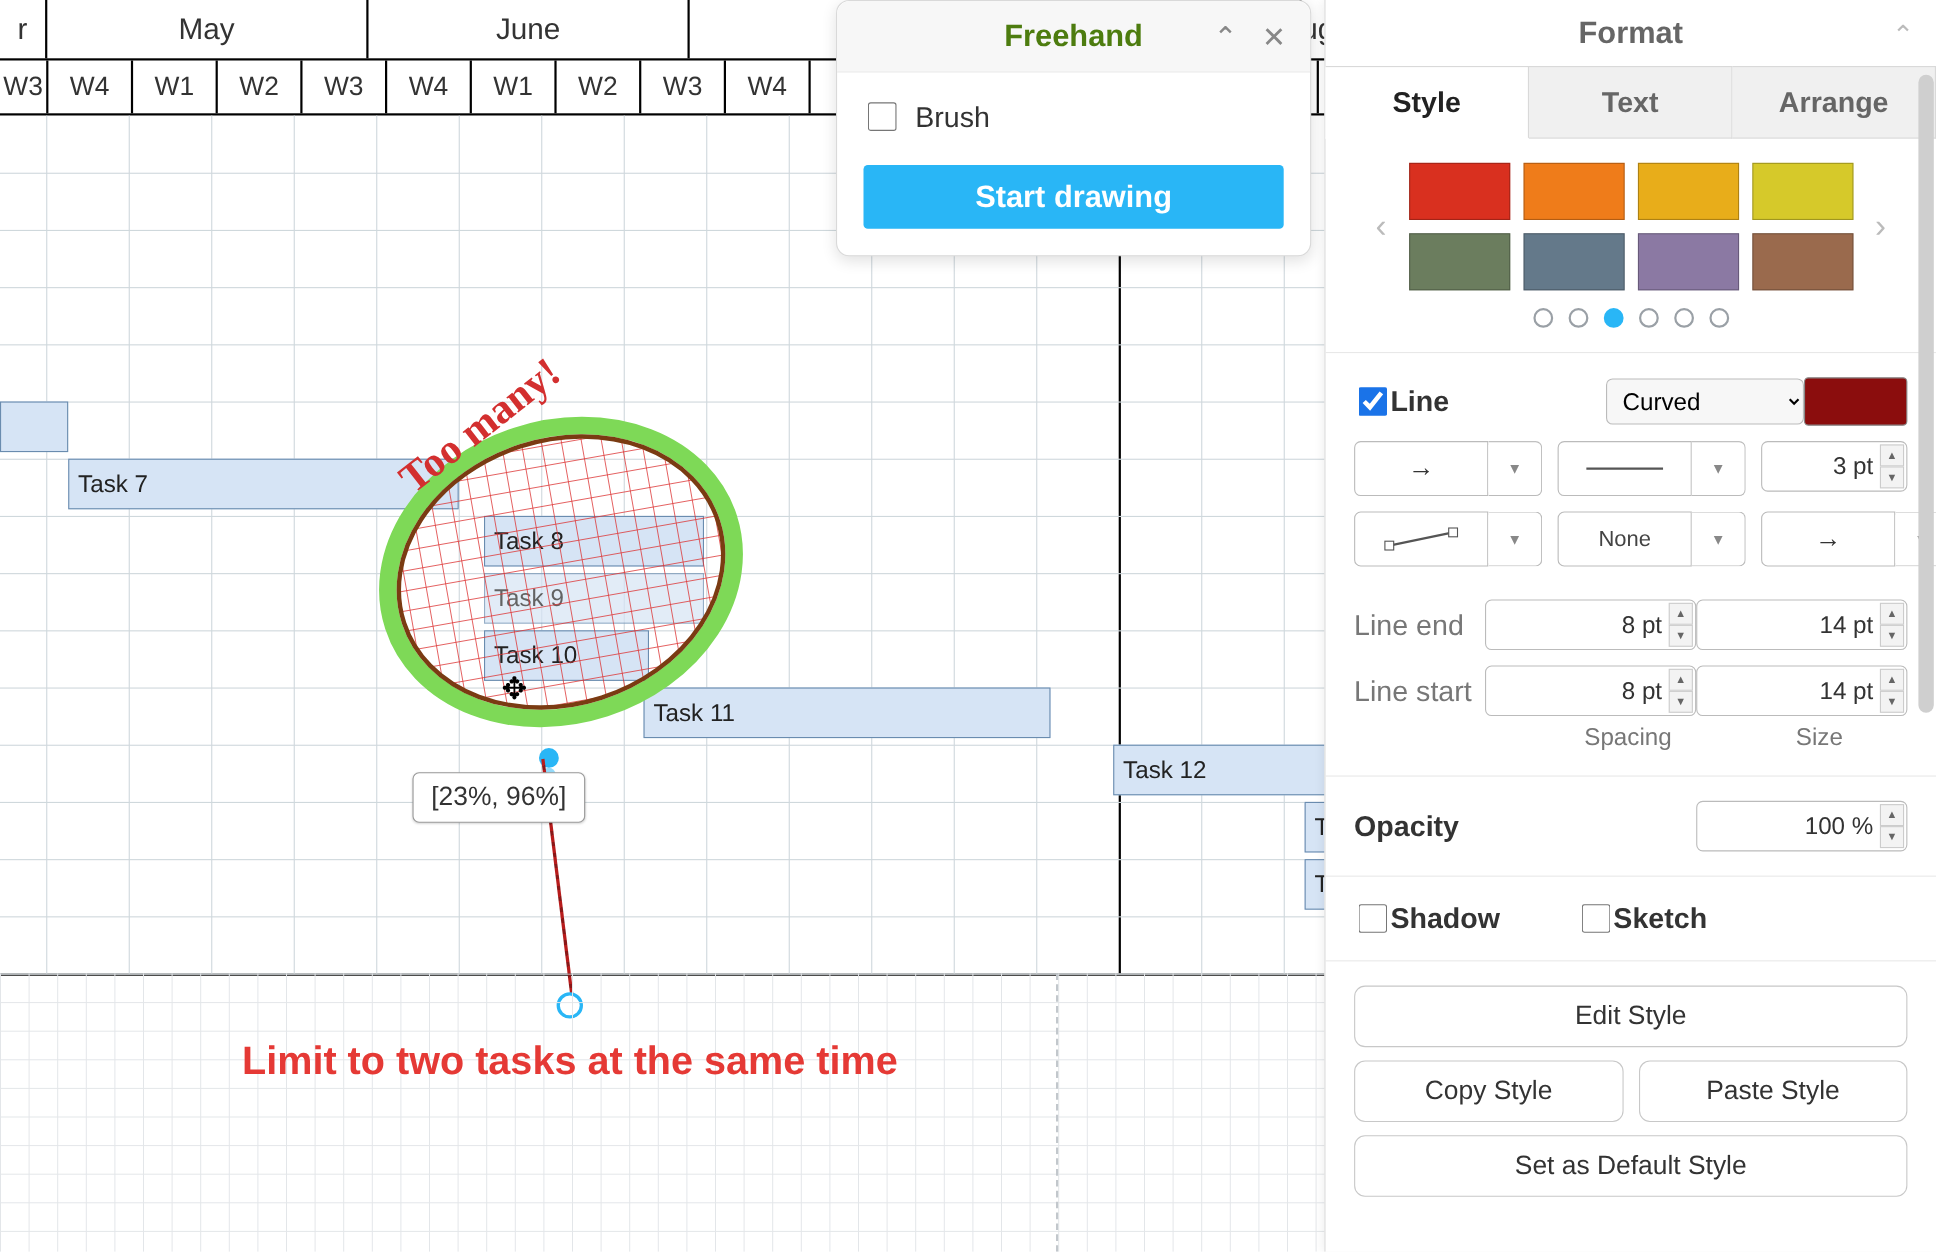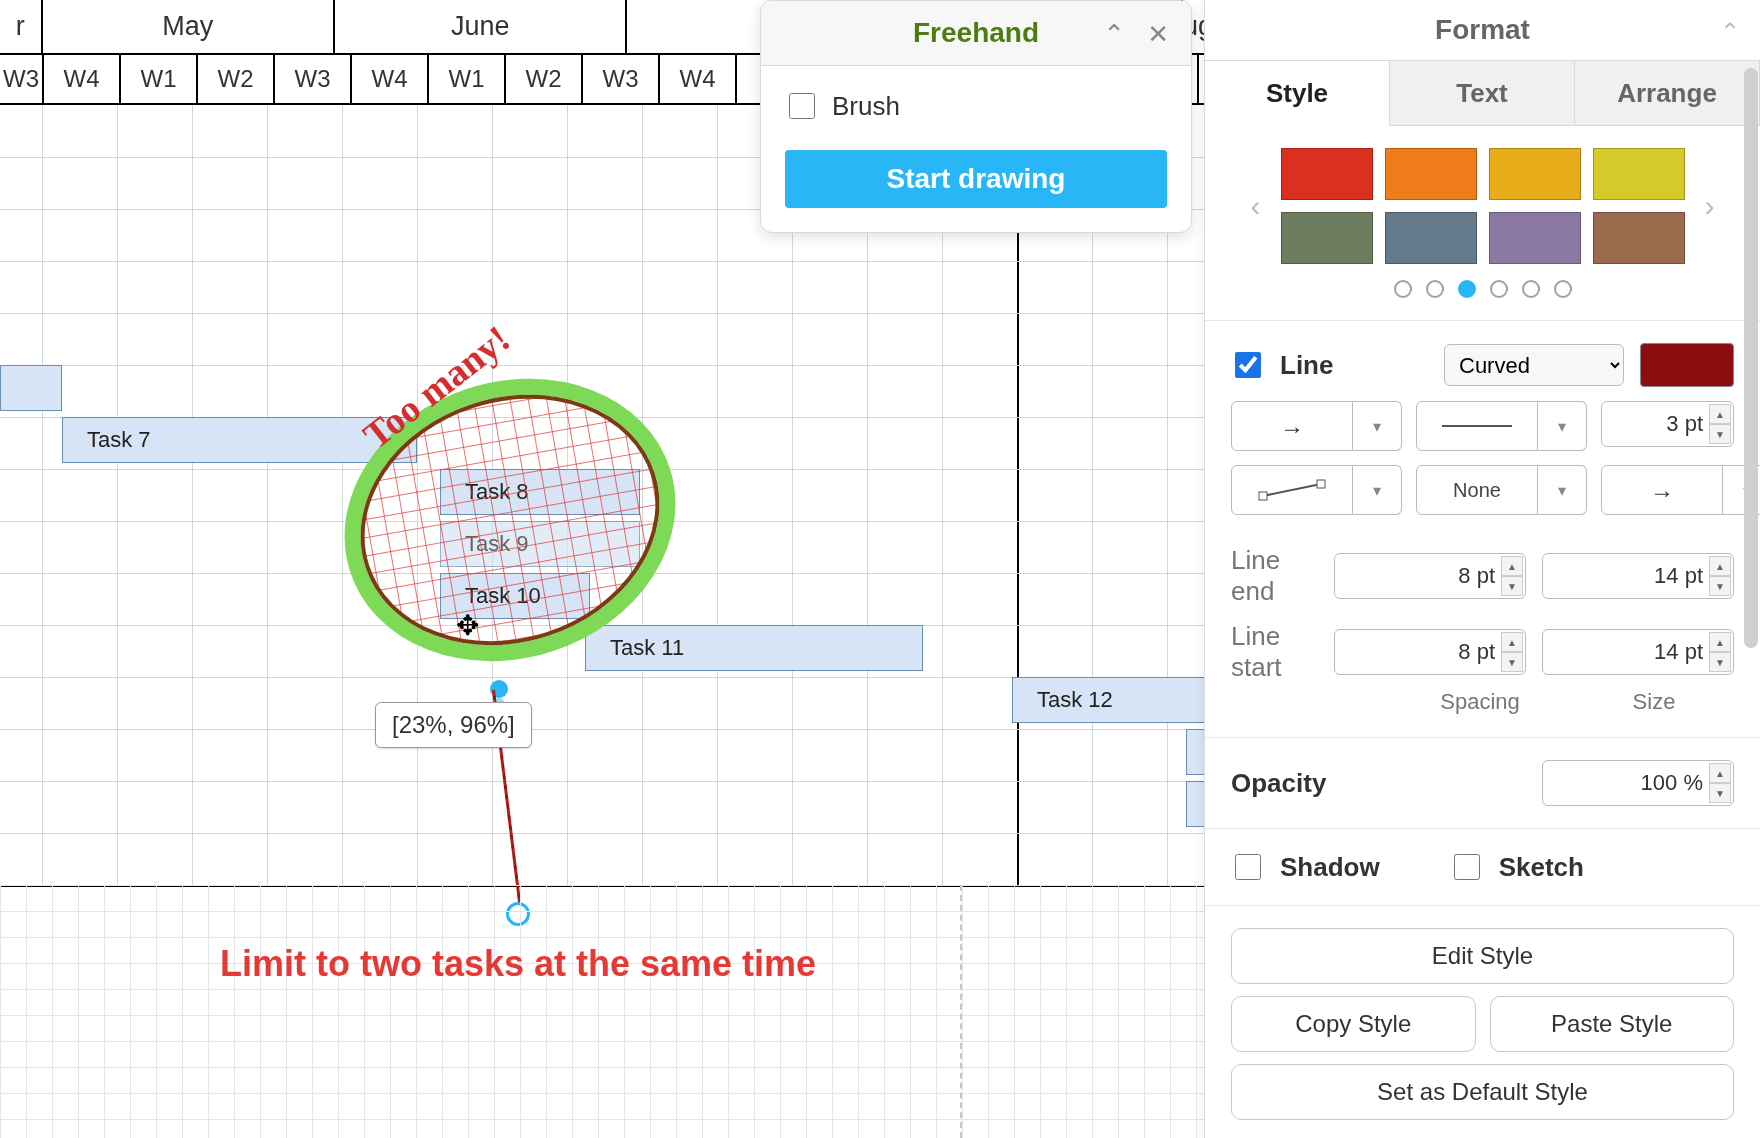--- a/index.html
+++ b/index.html
@@ -26,21 +26,21 @@
   .month.tiny{width:30px;}
 
   .week-row{display:flex;height:48px;border-bottom:2px solid var(--border);}
   .week-row .wk{border-right:2px solid var(--border);display:flex;align-items:center;justify-content:center;font-size:24px;width:75px;}
   .week-row .wk.first{width:42px;}
 
   .body-grid{position:relative;height:780px;border-bottom:2px solid var(--border);}
   .body-grid .col{position:absolute;top:0;bottom:0;border-right:1px solid var(--grid);}
   .body-grid .row{position:absolute;left:0;right:0;border-bottom:1px solid var(--grid);height:52px;}
 
-  .task{position:absolute;height:46px;background:var(--task-fill);border:1px solid var(--task-border);display:flex;align-items:center;padding-left:24px;font-size:22px;color:#222;box-sizing:border-box;}
+  .task{position:absolute;height:46px;background:var(--task-fill);border:1px solid var(--task-border);display:flex;align-items:center;padding-left:8px;font-size:22px;color:#222;box-sizing:border-box;}
 
   .annotation-too-many{position:absolute;left:350px;top:365px;transform:rotate(-38deg);font-size:38px;font-weight:700;color:#d32f2f;font-family:'Comic Sans MS', cursive;pointer-events:none;}
   .annotation-limit{position:absolute;left:220px;top:943px;font-size:36px;font-weight:700;color:var(--red);}
 
   .coord-tip{position:absolute;left:375px;top:702px;background:#fff;border:1px solid #999;border-radius:6px;padding:8px 16px;font-size:24px;box-shadow:0 1px 2px rgba(0,0,0,.15);}
 
   .arrow-line{position:absolute;left:492px;top:690px;width:3px;height:225px;background:repeating-linear-gradient(to bottom,#b71c1c 0 6px,#8a1717 6px 10px);transform-origin:top center;transform:rotate(-7deg);}
   .arrow-end{position:absolute;left:506px;top:902px;width:18px;height:18px;border:3px solid #29b6f6;border-radius:50%;background:#fff;}
   .arrow-handle{position:absolute;left:490px;top:680px;width:18px;height:18px;background:#29b6f6;border-radius:50%;}
   .arrow-handle2{position:absolute;left:493px;top:698px;width:12px;height:12px;background:#29b6f6;border-radius:50%;opacity:.5;}
@@ -79,21 +79,21 @@
   .format .section.no-border{border-bottom:none;}
 
   .swatches-row{display:flex;align-items:center;gap:14px;justify-content:center;margin-bottom:10px;}
   .swatches{display:grid;grid-template-columns:repeat(4,92px);grid-auto-rows:52px;gap:12px;}
   .swatch{border:1px solid rgba(0,0,0,.25);cursor:pointer;}
   .chev{color:#bbb;font-size:30px;cursor:pointer;padding:0 6px;user-select:none;}
   .dots{display:flex;gap:14px;justify-content:center;margin-top:16px;}
   .dot{width:14px;height:14px;border-radius:50%;border:2px solid #9aa0a6;}
   .dot.active{background:var(--blue);border-color:var(--blue);}
 
-  .row-flex{display:flex;align-items:center;gap:16px;}
+  .row-flex{display:flex;align-items:center;}
   .row-flex.between{justify-content:space-between;}
   .ck{width:26px;height:26px;border-radius:6px;accent-color:#1a73e8;}
   .lbl{font-size:26px;font-weight:700;}
   .lbl.muted{color:#777;font-weight:400;}
   .select{height:42px;border:1px solid #bbb;border-radius:6px;font-size:22px;padding:0 10px;background:#f7f7f7;}
   .color-well{width:92px;height:42px;border:1px solid #888;border-radius:4px;}
   .btn-combo{display:flex;}
   .btn-combo .main{width:120px;height:48px;border:1px solid #bbb;border-radius:6px 0 0 6px;background:#fff;display:flex;align-items:center;justify-content:center;}
   .btn-combo .dd{width:48px;height:48px;border:1px solid #bbb;border-left:none;border-radius:0 6px 6px 0;background:#fff;display:flex;align-items:center;justify-content:center;color:#888;}
   .arrow-glyph{font-size:24px;}
@@ -184,21 +184,21 @@
       </div>
     <div class="task" style="left:440px;top:364px;width:200px">
         <span>Task 8</span>
       </div>
     <div class="task" style="left:440px;top:416px;width:200px;opacity:.7">
         <span>Task 9</span>
       </div>
     <div class="task" style="left:440px;top:468px;width:150px">
         <span>Task 10</span>
       </div>
-    <div class="task" style="left:585px;top:520px;width:338px">
+    <div class="task" style="left:585px;top:520px;width:370px">
         <span>Task 11</span>
       </div>
     <div class="task" style="left:1012px;top:572px;width:230px">
         <span>Task 12</span>
       </div>
     <div class="task" style="left:1186px;top:624px;width:28px">
         <span>Ta</span>
       </div>
     <div class="task" style="left:1186px;top:676px;width:28px">
         <span>Ta</span>

